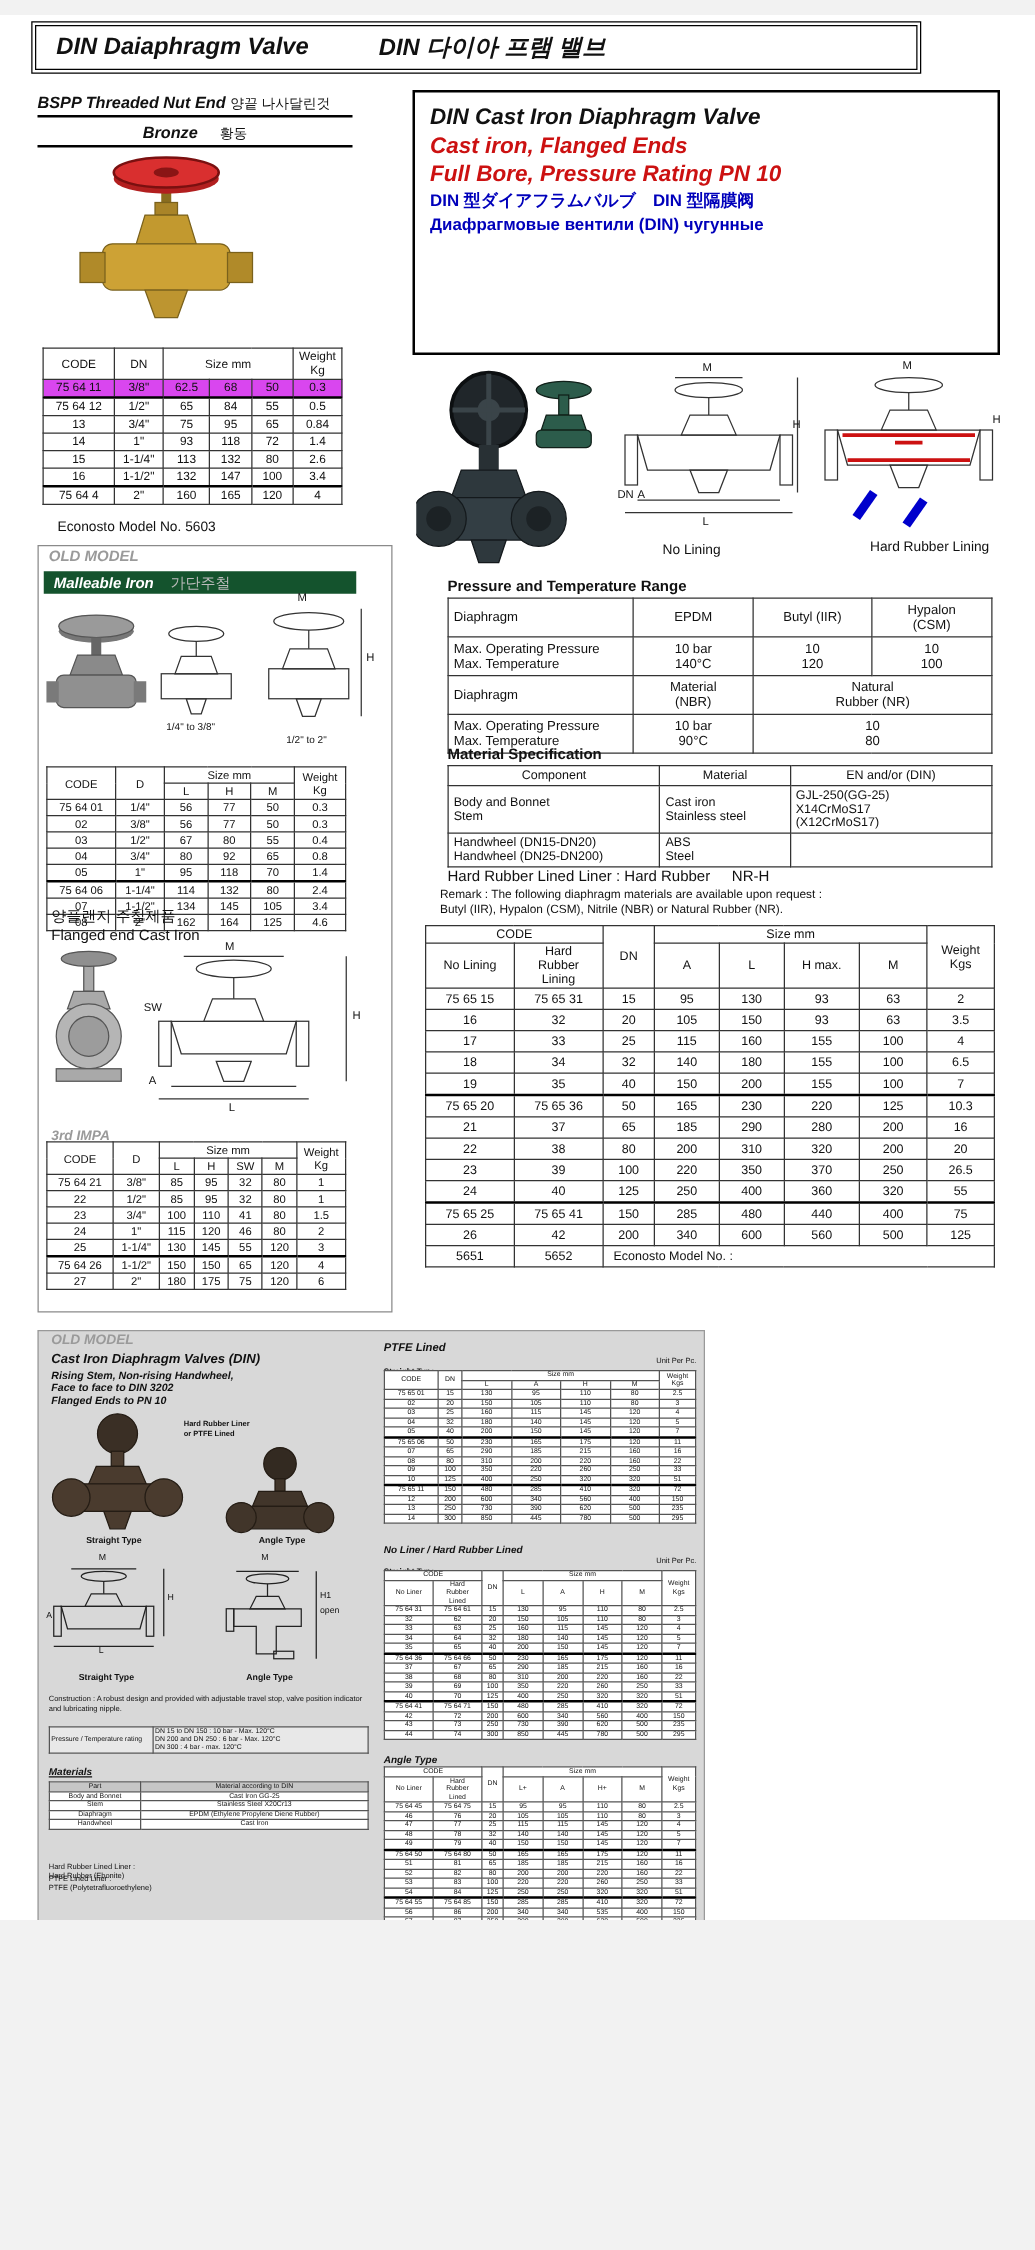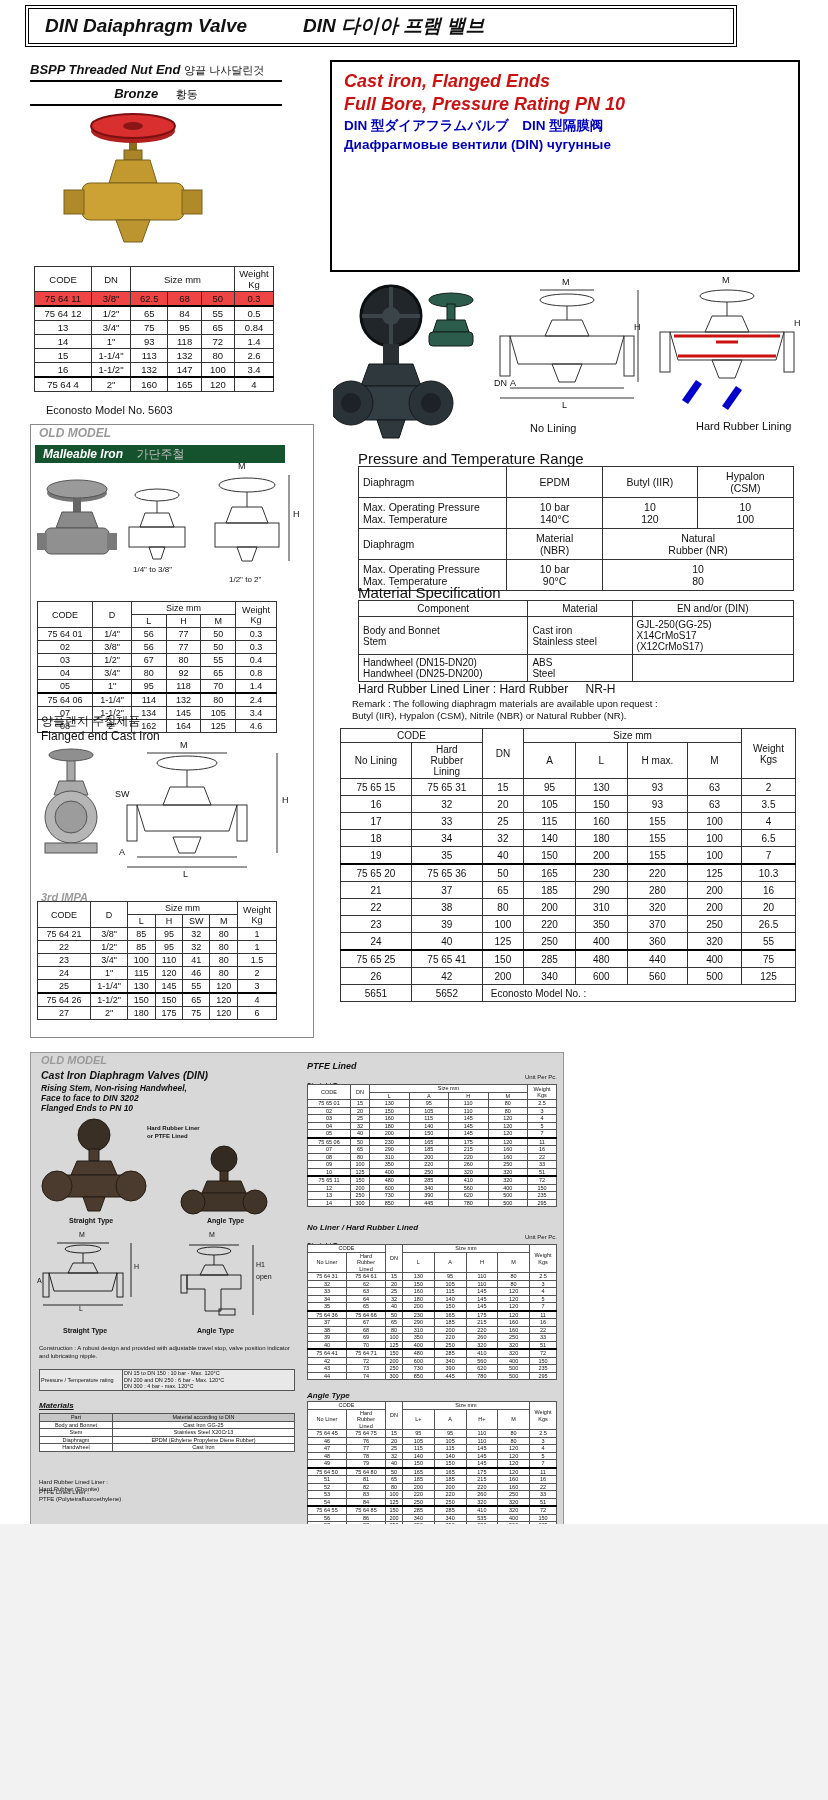--- a/index.html
+++ b/index.html
@@ -1,50 +1,50 @@
 <!DOCTYPE html>
 <html><head>
 <meta charset="utf-8">
 <style>
   html,body{margin:0;padding:0}
   body{font-family:"Liberation Sans",sans-serif;background:#f2f2f2}
-  .page{position:relative;width:828px;height:1524px;background:#fff;margin:0 auto;overflow:hidden;color:#111}
+  .page{position:relative;width:828px;height:1524px;background:#fff;margin:12px auto;overflow:hidden;color:#111}
   .abs{position:absolute}
   .bi{font-weight:bold;font-style:italic}
   .b{font-weight:normal}
   .kr{font-weight:normal;font-style:normal}
   .tbl{border-collapse:collapse;background:#fff}
   .tbl th,.tbl td{border:1px solid #333;text-align:center;white-space:pre-line;padding:1px 2px;font-weight:normal;color:#111}
   
   .banner{left:28px;top:8px;width:688px;height:34px;border:1px solid #000;outline:1px solid #000;outline-offset:2px;display:flex;align-items:center;gap:56px;padding-left:16px;font-size:19px;font-weight:bold;font-style:italic}
   
   .lh1{left:30px;top:62px;width:252px;font-size:13px;border-bottom:2px solid #000;padding-bottom:2px}
   .lh2{left:30px;top:86px;width:252px;font-size:13px;text-align:center;border-bottom:2px solid #000;padding-bottom:2px}
   
   .bronze-tbl{left:34px;top:266px;width:240px;font-size:9.5px}
-  .bronze-tbl tbody tr:first-child{background:#ef4444}
+  .bronze-tbl tbody tr:first-child{background:#d946ef}
   .g27 tbody tr:nth-child(2) td,.g27 tbody tr:nth-child(7) td{border-top:2px solid #000}
   .g6 tbody tr:nth-child(6) td{border-top:2px solid #000}
   .g611 tbody tr:nth-child(6) td,.g611 tbody tr:nth-child(11) td{border-top:2px solid #000}
   .note{font-size:11px}
   
   .oldbox1{left:30px;top:424px;width:282px;height:612px;border:1px solid #8a8a8a}
   .oldlabel{color:#9a9a9a;font-weight:bold;font-style:italic;font-size:12px}
   .malbar{left:4px;top:20px;width:242px;height:18px;background:#14532d;color:#fff;font-size:12px;font-weight:bold;font-style:italic;padding-left:8px;line-height:18px}
   .malbar .kr{color:#bbb;margin-left:10px}
   .t1{left:6px;top:176px;width:240px;font-size:9px}
   .t2{left:6px;top:476px;width:240px;font-size:9px}
   .dim{font-size:9px;color:#111}
   .rangelab{font-size:8px}
   
   .dinbox{left:330px;top:60px;width:470px;height:212px;border:2px solid #000;padding:8px 12px;box-sizing:border-box}
   .dinbox .l1{font-size:18px;font-weight:bold;font-style:italic;line-height:23px}
   .dinbox .lr{font-size:18px;font-weight:bold;font-style:italic;line-height:23px;color:#cc1111}
   .dinbox .lb{font-size:13.5px;line-height:19px;color:#0000bb;font-weight:bold}
-  .sect-title{font-size:15px;font-weight:normal}
+  .sect-title{font-size:12px;font-weight:bold}
   .pt-tbl{left:358px;top:466px;width:436px;font-size:10.5px}
   .pt-tbl td{padding:3px 4px}
   .pt-tbl td.left{text-align:left}
   .mat-tbl{left:358px;top:600px;width:436px;font-size:10px}
   .mat-tbl td,.mat-tbl th{padding:2px 4px}
   .mat-tbl td.left{text-align:left}
   .hrl-line{font-size:12px}
   .remark{left:352px;top:698px;width:440px;font-size:9.5px;line-height:12px;white-space:pre-line}
   .main-tbl{left:340px;top:728px;width:456px;font-size:10px}
   .main-tbl td{padding:2.5px 2px}
@@ -402,20 +402,21 @@
             <td>175</td>
             <td>75</td>
             <td>120</td>
             <td>6</td>
           </tr>
         </tbody>
     </table>
   </div>
 
   <div class="abs dinbox">
+    <div class="l1">DIN Cast Iron Diaphragm Valve</div>
     <div class="lr">Cast iron, Flanged Ends</div>
     <div class="lr">Full Bore, Pressure Rating PN 10</div>
     <div class="lb">DIN 型ダイアフラムバルブ　DIN 型隔膜阀</div>
     <div class="lb">Диафрагмовые вентили (DIN) чугунные</div>
   </div>
 
   <div class="abs" style="left:333px;top:280px;width:150px;height:168px">
     <svg width="150" height="168" viewBox="0 0 150 168">
       <g fill="#24433a" stroke="#102019">
         <ellipse cx="118" cy="20" rx="22" ry="7" fill="#2c5c4b"></ellipse>

